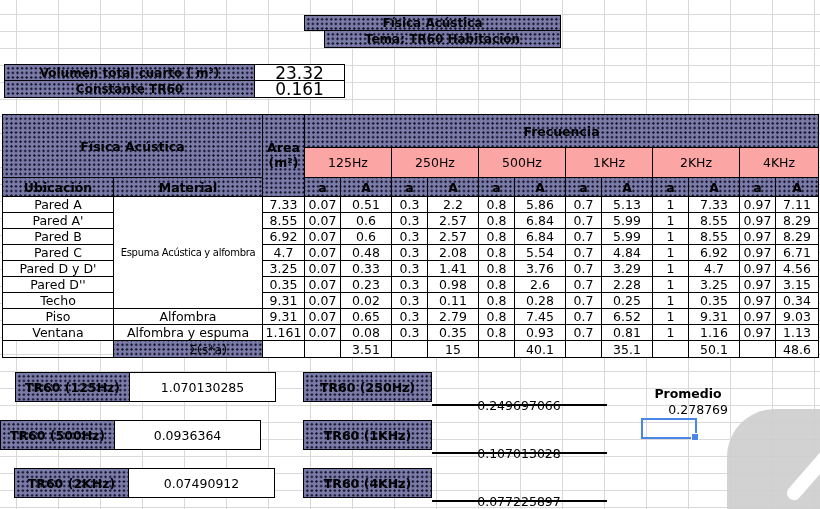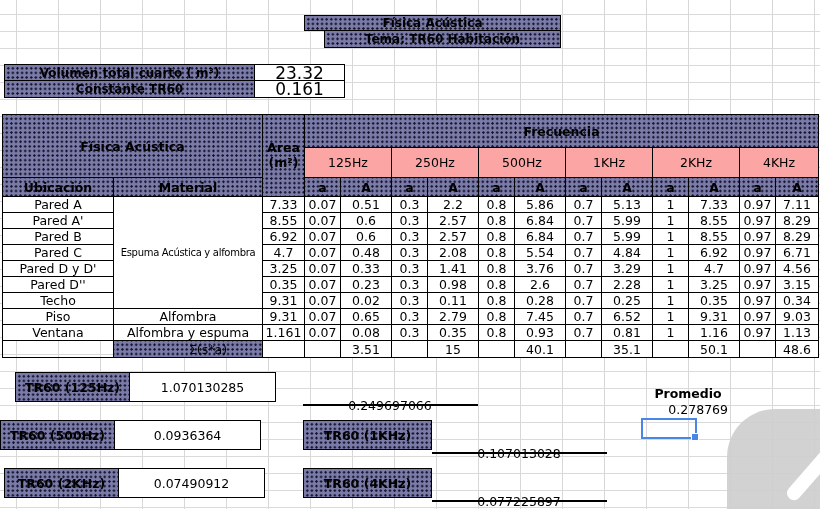--- a/index.html
+++ b/index.html
@@ -327,31 +327,32 @@
           <td class="val">48.6</td>
         </tr>
       </tbody>
   </table>
 
   <div class="abs res res-l" style="left:15px;top:372px">
     <div class="rlabel cell pat">TR60 (125Hz)</div>
     <div class="rvalue cell">1.070130285</div>
   </div>
   <div class="abs res res-r" style="left:303px;top:372px">
+    <div class="rlabel cell pat">TR60 (250Hz)</div>
     <div class="rvalue cell">0.249697066</div>
   </div>
   <div class="abs res res-l" style="left:0;top:420px">
     <div class="rlabel cell pat">TR60 (500Hz)</div>
     <div class="rvalue cell">0.0936364</div>
   </div>
   <div class="abs res res-r" style="left:303px;top:420px">
     <div class="rlabel cell pat">TR60 (1KHz)</div>
     <div class="rvalue cell">0.107013028</div>
   </div>
-  <div class="abs res res-l" style="left:4px;top:468px">
+  <div class="abs res res-l" style="left:14px;top:468px">
     <div class="rlabel cell pat">TR60 (2KHz)</div>
     <div class="rvalue cell">0.07490912</div>
   </div>
   <div class="abs res res-r" style="left:303px;top:468px">
     <div class="rlabel cell pat">TR60 (4KHz)</div>
     <div class="rvalue cell">0.077225897</div>
   </div>
 
   <div id="promedio-label" class="abs">Promedio</div>
   <div id="promedio-value" class="abs">0.278769</div>

